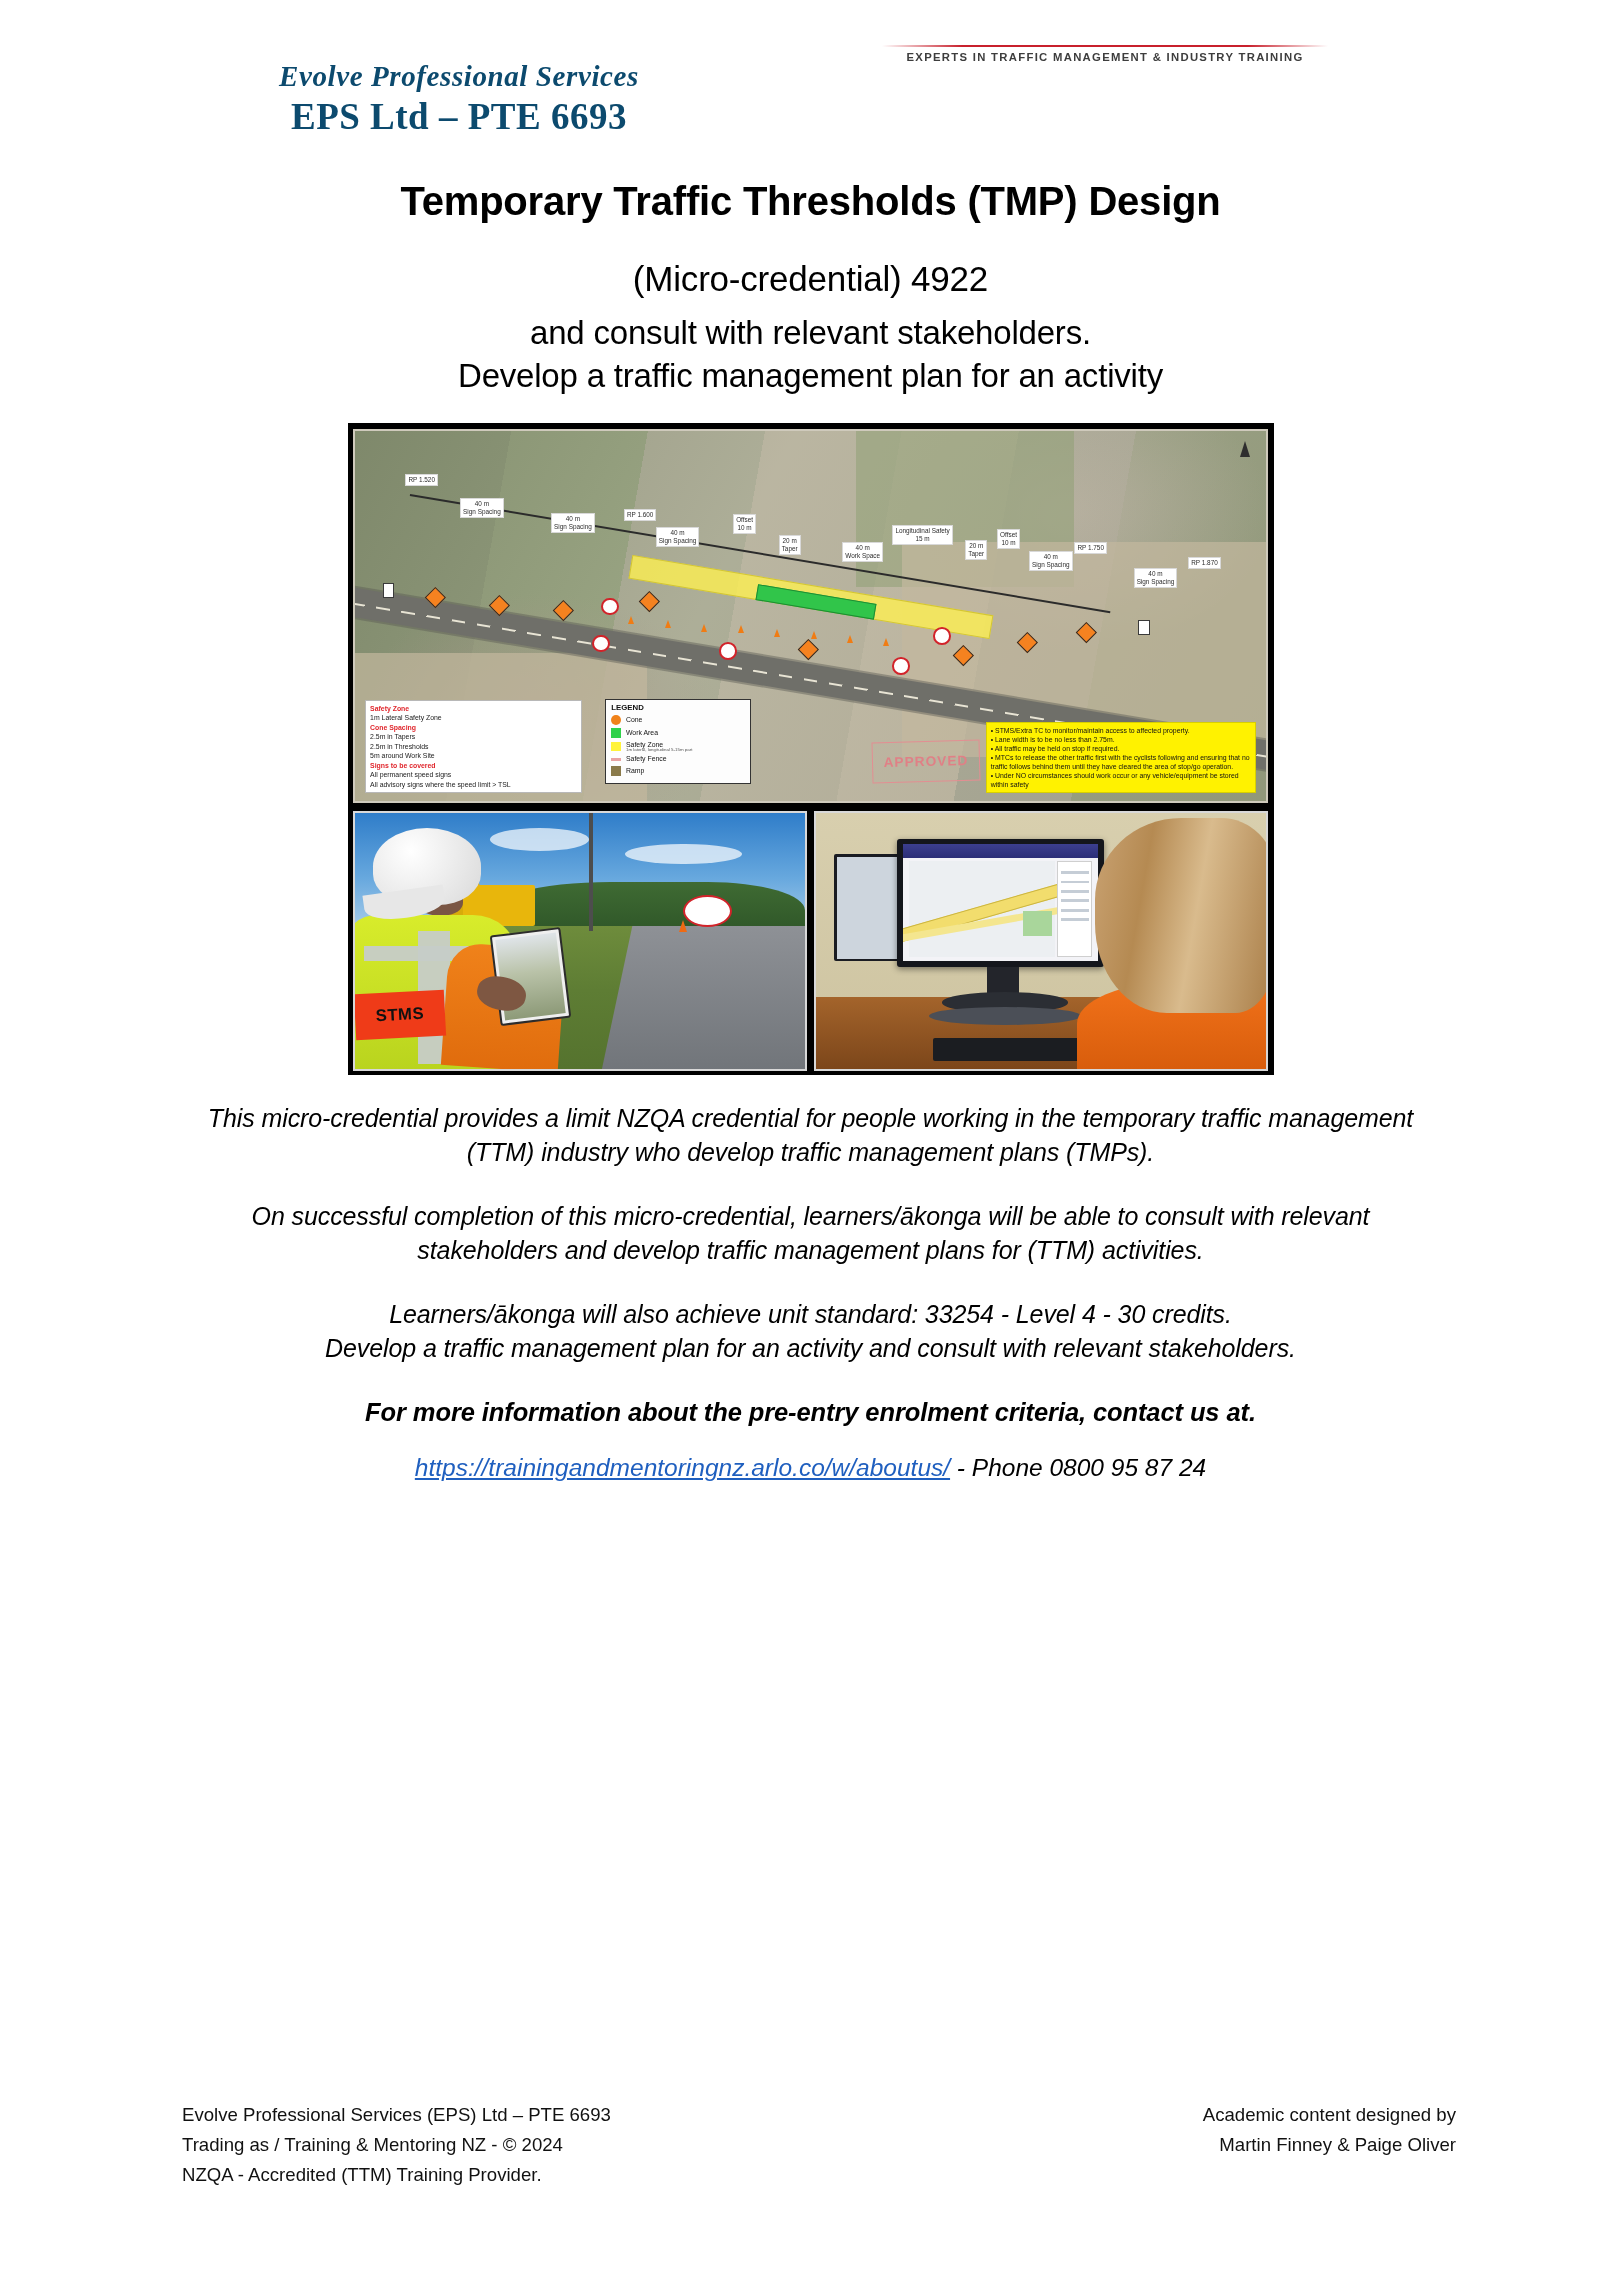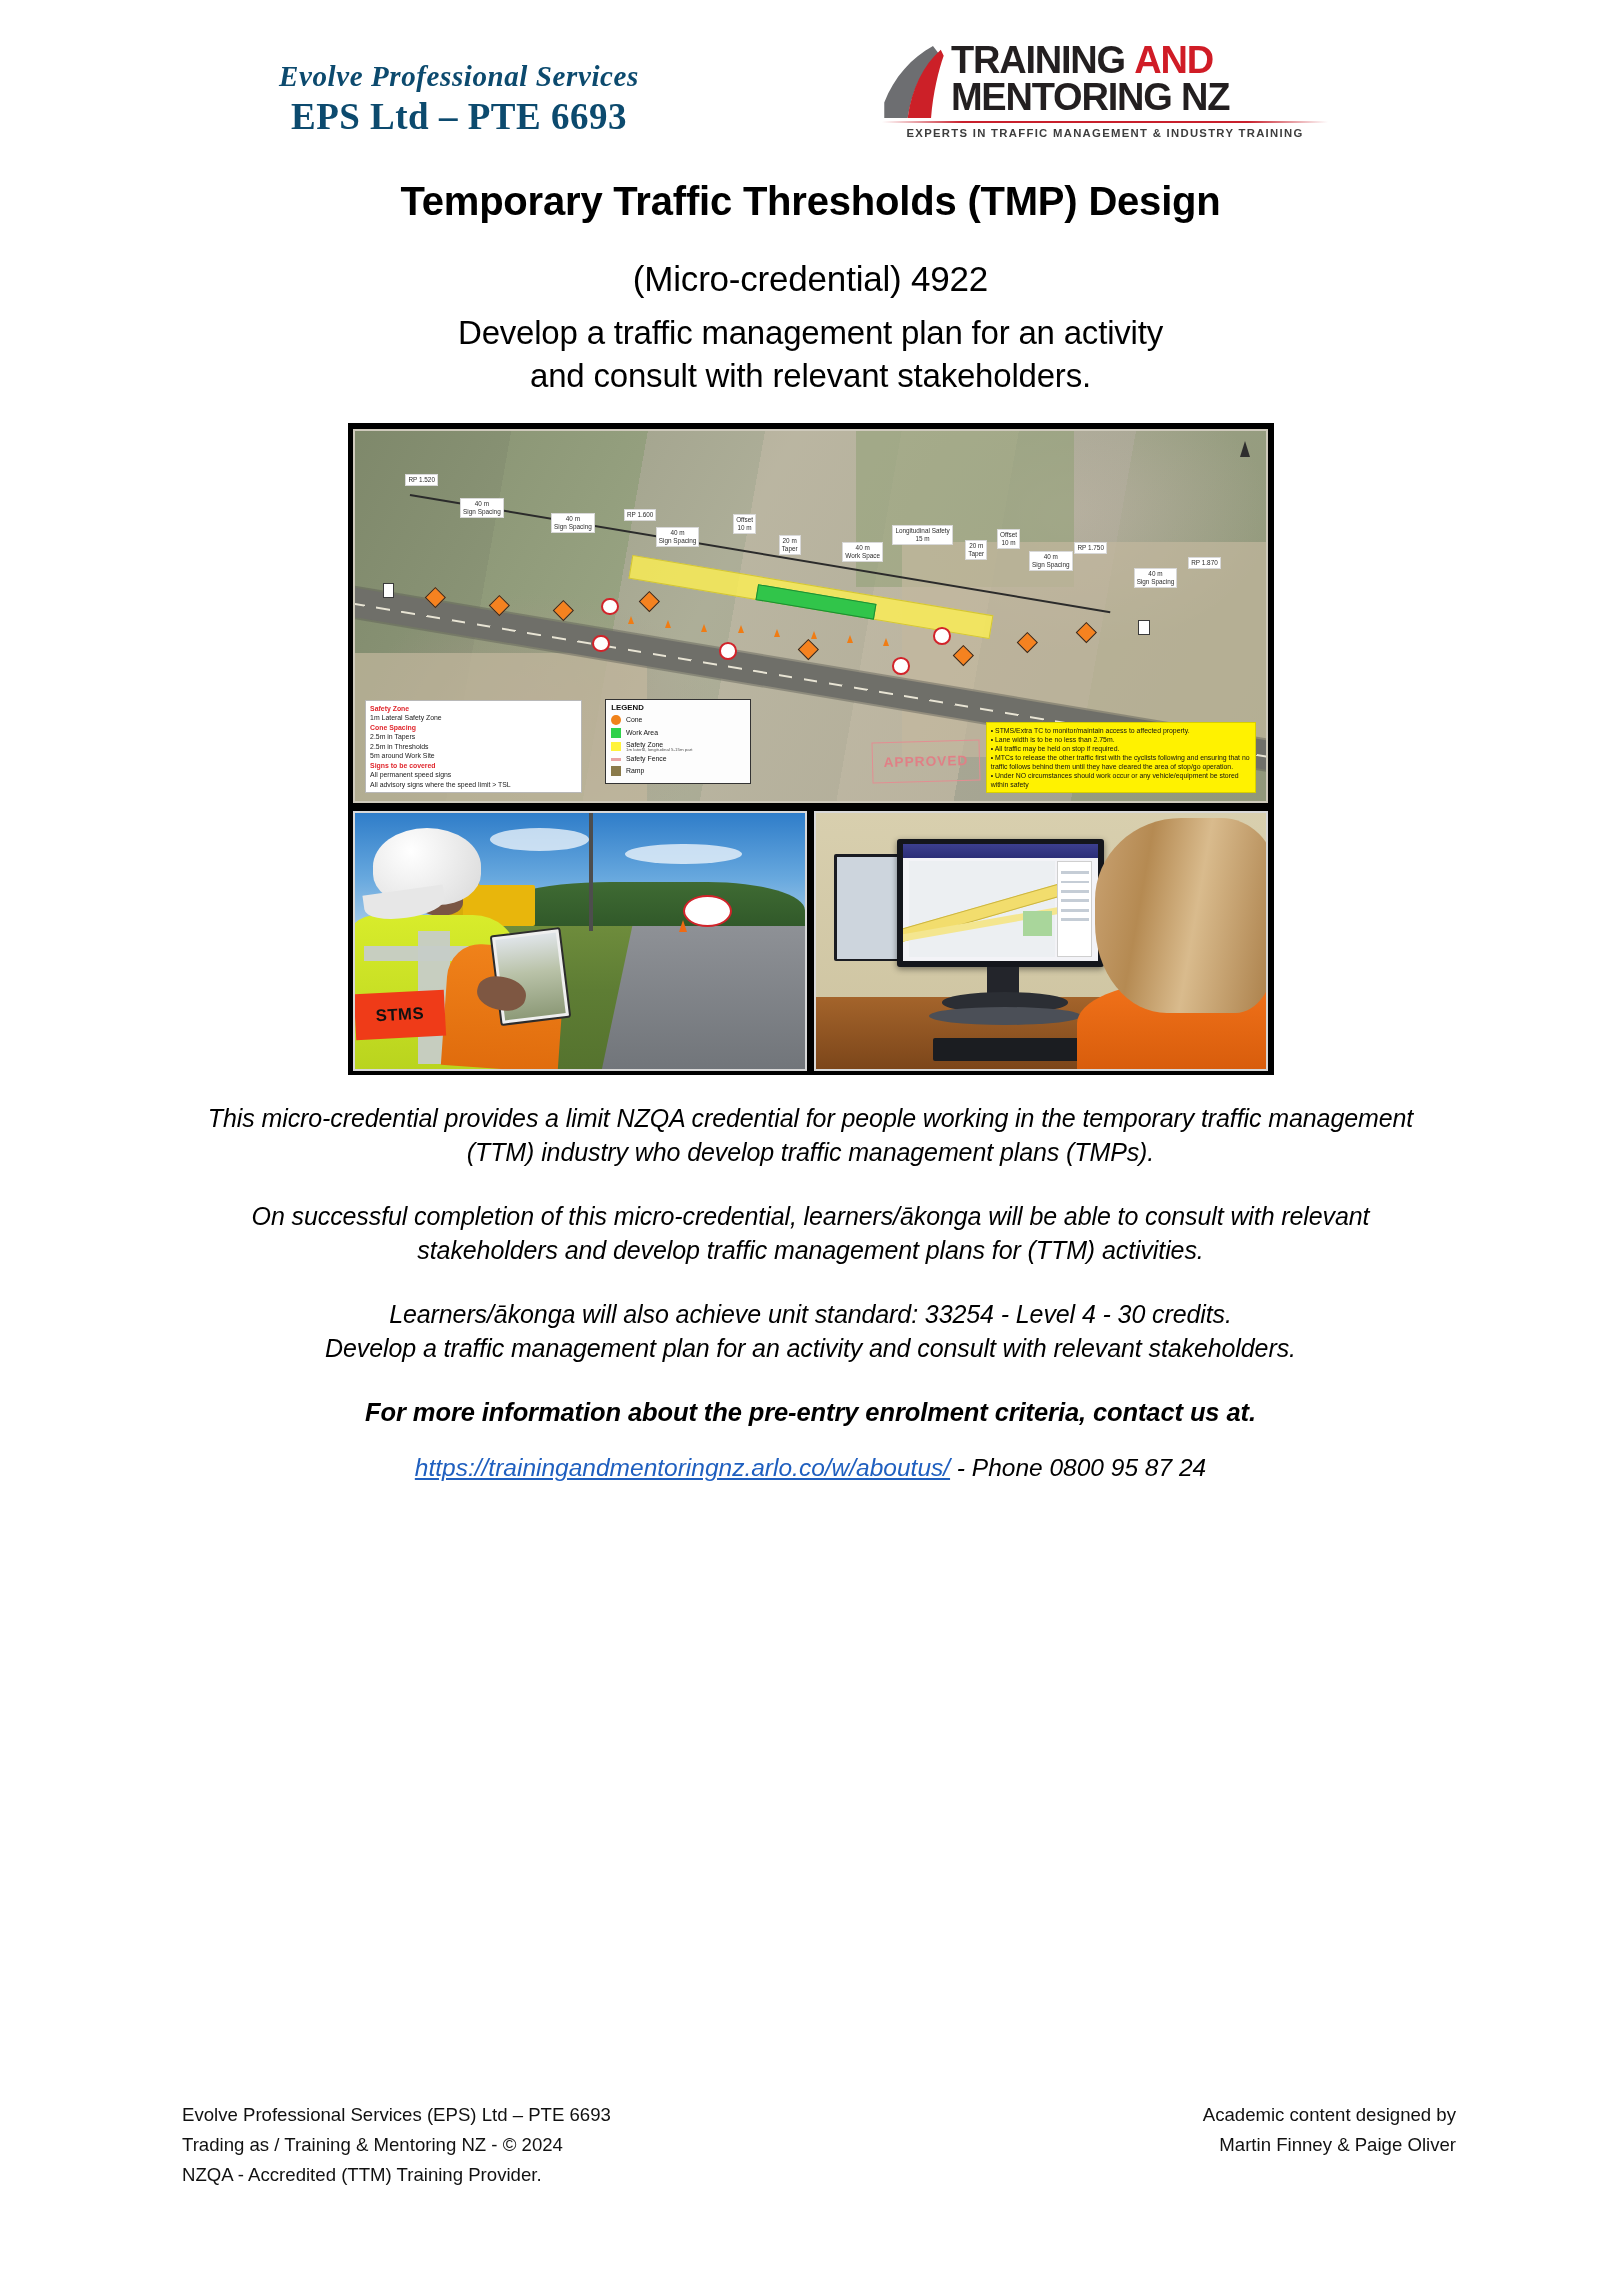--- a/index.html
+++ b/index.html
@@ -566,44 +566,32 @@
 <body>
 
 <div class="header">
 
   <div class="eps-logo">
     <div class="eps-line1">Evolve Professional Services</div>
     <div class="eps-line2">EPS Ltd – PTE 6693</div>
   </div>
 
   <div class="tmnz-logo">
-    <div class="tmnz-main">
-      <svg class="tmnz-flame" viewBox="0 0 64 78">
-        <path d="M52 2 C30 14, 12 34, 2 60 L2 76 L26 76 C30 50, 40 26, 58 10 Z" fill="#6d6e71"></path>
-        <path d="M60 6 C42 22, 30 46, 26 76 L50 76 C52 50, 58 26, 63 12 Z" fill="#cc2028"></path>
-      </svg>
-      <div class="tmnz-words">
-        <div class="tmnz-row">
-          <span>TRAINING</span><span>&nbsp;</span><span class="tmnz-red">AND</span>
-        </div>
-        <div class="tmnz-row">MENTORING NZ</div>
-      </div>
-    </div>
     <div class="tmnz-rule"></div>
     <div class="tmnz-tag">EXPERTS IN TRAFFIC MANAGEMENT &amp; INDUSTRY TRAINING</div>
   </div>
 
 </div>
 
 <div class="title-block">
   <div class="doc-title">Temporary Traffic Thresholds (TMP) Design</div>
   <div class="doc-subtitle">(Micro-credential) 4922</div>
   <div class="us-desc">
+    <div>and consult with relevant stakeholders.</div>
     <div>Develop a traffic management plan for an activity</div>
-    <div>and consult with relevant stakeholders.</div>
   </div>
 </div>
 
 <div class="collage">
 
   <div class="collage-top">
     <div class="terrain"></div>
     <div class="terrain-field" style="left:55%;top:0;width:24%;height:42%"></div>
     <div class="terrain-dirt" style="left:60%;top:30%;width:40%;height:58%"></div>
     <div class="terrain-dirt" style="left:0;top:60%;width:32%;height:40%"></div>

